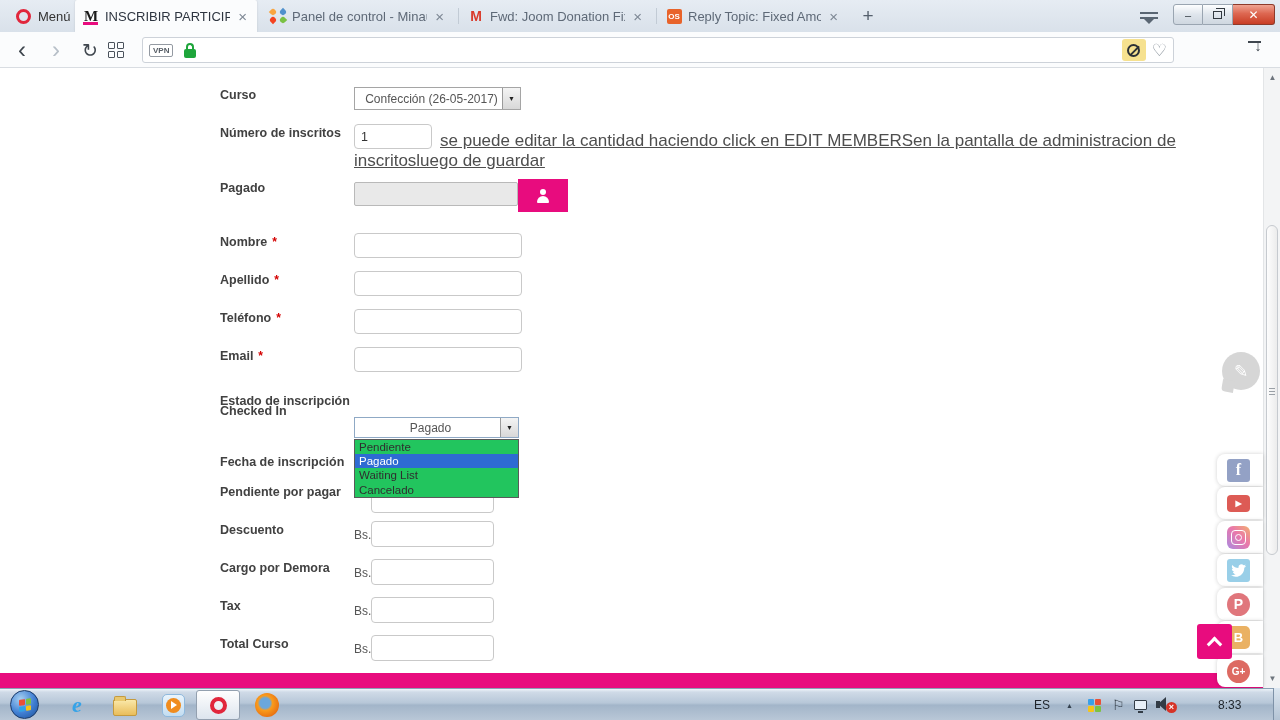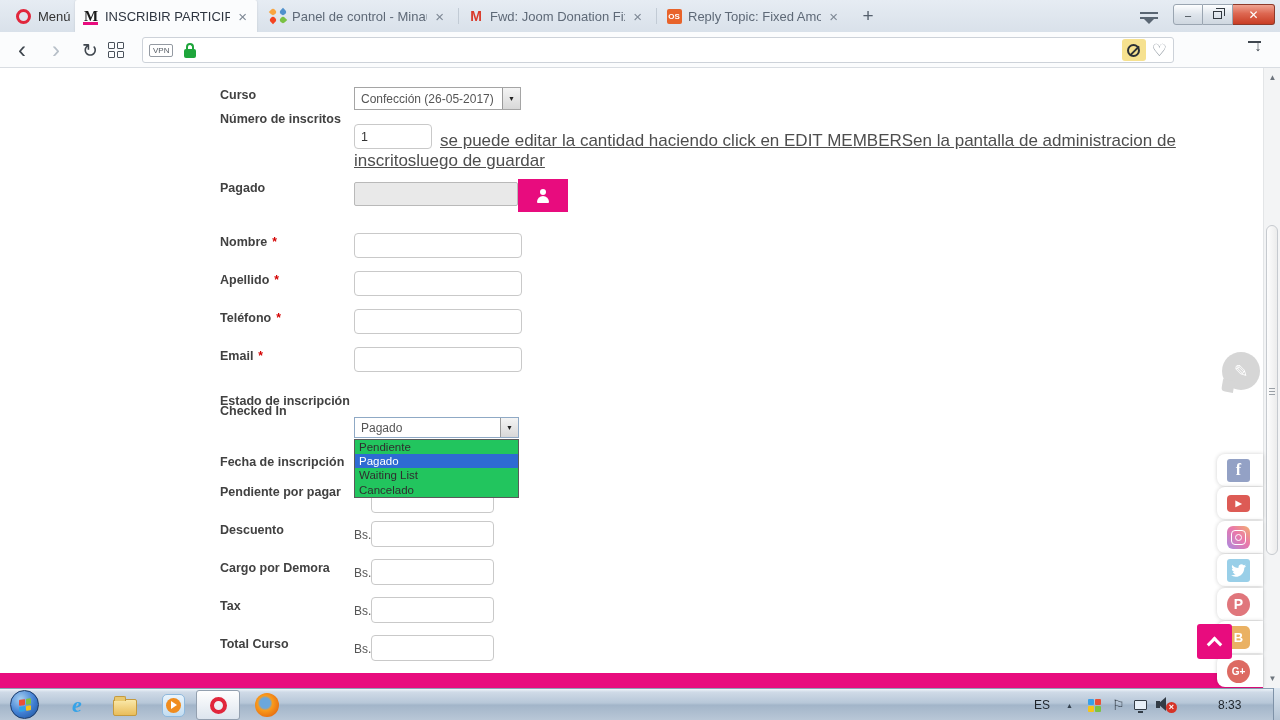--- a/index.html
+++ b/index.html
@@ -44,42 +44,42 @@
 
   
   .addressbar { position:absolute; top:32px; left:0; width:1280px; height:36px; background:#fbfcfd; border-bottom:1px solid #d9dde2; }
   .nav-ico { position:absolute; top:0; height:36px; display:flex; align-items:center; justify-content:center; color:#3f464e; }
   .nav-back { left:8px; width:28px; font-size:24px; }
   .nav-fwd { left:42px; width:28px; font-size:24px; color:#b7bfc8; }
   .nav-reload { left:76px; width:28px; font-size:19px; }
   .speeddial { position:absolute; left:108px; top:10px; width:16px; height:16px; display:grid; grid-template:7px 7px / 7px 7px; gap:2px; }
   .speeddial i { border:1.7px solid #4a525b; border-radius:1px; }
   .url-box { position:absolute; left:142px; top:5px; width:1032px; height:26px; background:#fff; border:1px solid #cdd2d9; border-radius:3px; display:flex; align-items:center; padding:0 6px; }
-  .vpn-badge { border:1px solid #949aa2; border-radius:2px; font-size:8px; font-weight:normal; color:#565d65; padding:1px 3px; margin-right:11px; }
+  .vpn-badge { border:1px solid #949aa2; border-radius:2px; font-size:8px; font-weight:bold; color:#565d65; padding:1px 3px; margin-right:11px; }
   .lock { width:12px; height:15px; position:relative; margin-right:9px; }
   .lock .shackle { position:absolute; left:2px; top:0; width:8px; height:8px; border:2px solid #1ea53b; border-bottom:none; border-radius:5px 5px 0 0; }
   .lock .bodyp { position:absolute; left:0; bottom:0; width:12px; height:9px; background:#1ea53b; border-radius:2px; }
   .url-text { font-size:13.5px; white-space:nowrap; }
   .url-www { color:#8b929b; } .url-host { color:#15181c; font-weight:bold; } .url-path { color:#9aa1aa; }
   .url-right { margin-left:auto; display:flex; align-items:center; gap:6px; }
   .blocked-badge { width:24px; height:22px; background:#f6e18f; border-radius:3px; display:flex; align-items:center; justify-content:center; }
   .blocked-glyph { width:13px; height:13px; border:2px solid #2b3036; border-radius:50%; position:relative; }
   .blocked-glyph::after { content:""; position:absolute; left:-1px; top:4.5px; width:13px; height:2px; background:#2b3036; transform:rotate(-45deg); }
   .heart { font-size:17px; color:#8b939c; }
   .download-btn { position:absolute; left:1248px; top:8px; width:20px; height:20px; text-align:center; color:#3f464e; }
   .download-btn .arr { font-size:14px; line-height:13px; display:block; }
   .download-btn .tray { display:block; width:13px; height:2px; background:#3f464e; margin:1px auto 0; }
 
   
   .flabel { position:absolute; left:220px; font-size:12.5px; font-weight:bold; color:#414141; }
   .req { color:#d40000; margin-left:5px; font-size:12px; }
   .tinput { position:absolute; height:25px; background:#fff; border:1px solid #c9c9c9; border-radius:4px; font-size:12.5px; color:#333; padding:0 6px; font-family:"Liberation Sans",sans-serif; }
   .note { position:absolute; font-size:17px; color:#4e4e4e;text-decoration:underline; }
   .sel { position:absolute; background:#fff; border:1px solid #a5a5a5; display:flex; align-items:center; }
-  .sel .sel-txt { flex:1; font-size:12px; color:#555; padding-left:6px; white-space:nowrap; overflow:hidden; }
+  .sel .sel-txt { flex:1; font-size:12px; color:#555; padding-left:6px; white-space:nowrap; overflow:hidden;text-align:center; }
   .sel .sel-btn { width:18px; align-self:stretch; background:linear-gradient(#f4f4f4,#d8d8d8); border-left:1px solid #9a9a9a; display:flex; align-items:center; justify-content:center; font-size:7px; color:#222; }
   .user-input { position:absolute; left:354px; top:182px; width:164px; height:24px; background:#e9e9e9; border:1px solid #b9b9b9; border-radius:2px; }
   .user-btn { position:absolute; left:518px; top:179px; width:50px; height:33px; background:#e80c7e; display:flex; align-items:center; justify-content:center; }
   .person-ico { position:relative; width:14px; height:14px; }
   .person-ico .head { position:absolute; left:4px; top:0; width:6px; height:6px; background:#fff; border-radius:50%; }
   .person-ico .bod { position:absolute; left:1px; bottom:0; width:12px; height:7px; background:#fff; border-radius:6px 6px 1px 1px; }
   .listbox { position:absolute; left:354px; top:439px; width:165px; background:#22c55e; border:1px solid #5a5a5a; z-index:6; }
   .opt { height:14.2px; font-size:11.5px; color:#2f2f2f; padding-left:4px; line-height:14.2px; white-space:nowrap; }
   .opt.selected { background:#2e6bd3; color:#fff; }
   .bs { position:absolute; font-size:12px; color:#555; }
@@ -241,21 +241,21 @@
     </div>
   </div>
 
   <div>
     <span class="flabel" style="top:88px;">Curso</span>
     <div class="sel" style="left:354px; top:87px; width:167px; height:23px;">
       <span class="sel-txt">Confección (26-05-2017)</span>
       <span class="sel-btn">▼</span>
     </div>
 
-    <span class="flabel" style="top:112px;text-align:center;">Número de inscritos</span>
+    <span class="flabel" style="top:126px;text-align:center;">Número de inscritos</span>
     <input class="tinput" style="left: 354px; top: 124px; width: 78px;" value="1">
     <span class="note" style="left:440px; top:131px;">se puede editar la cantidad haciendo click en EDIT MEMBERSen la pantalla de administracion de</span>
     <span class="note" style="left:354px; top:151px;">inscritosluego de guardar</span>
 
     <span class="flabel" style="top:181px;">Pagado</span>
     <div class="user-input"></div>
     <div class="user-btn">
       <span class="person-ico">
           <span class="head"></span>
           <span class="bod"></span>

